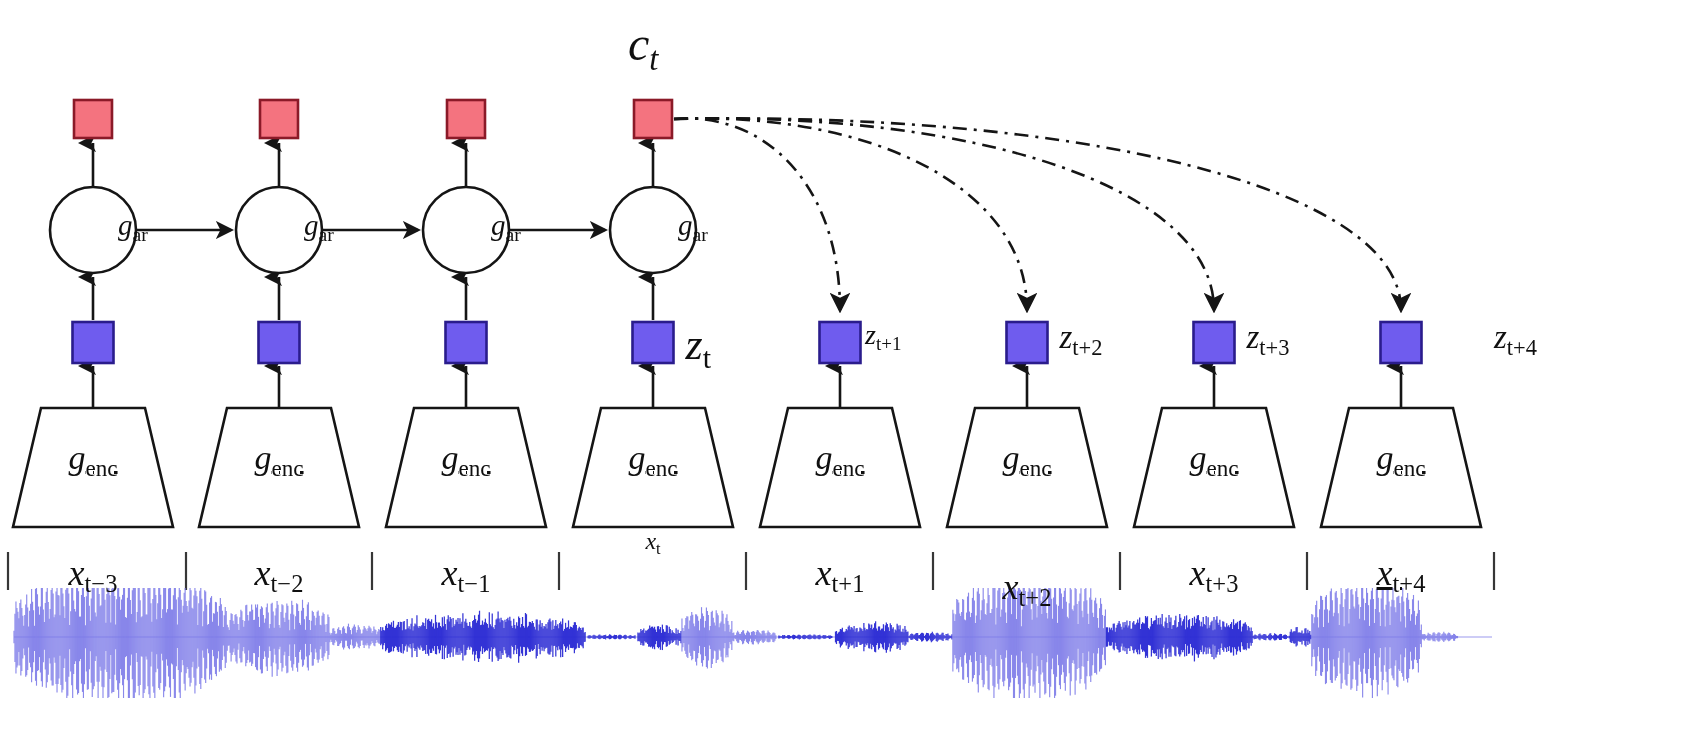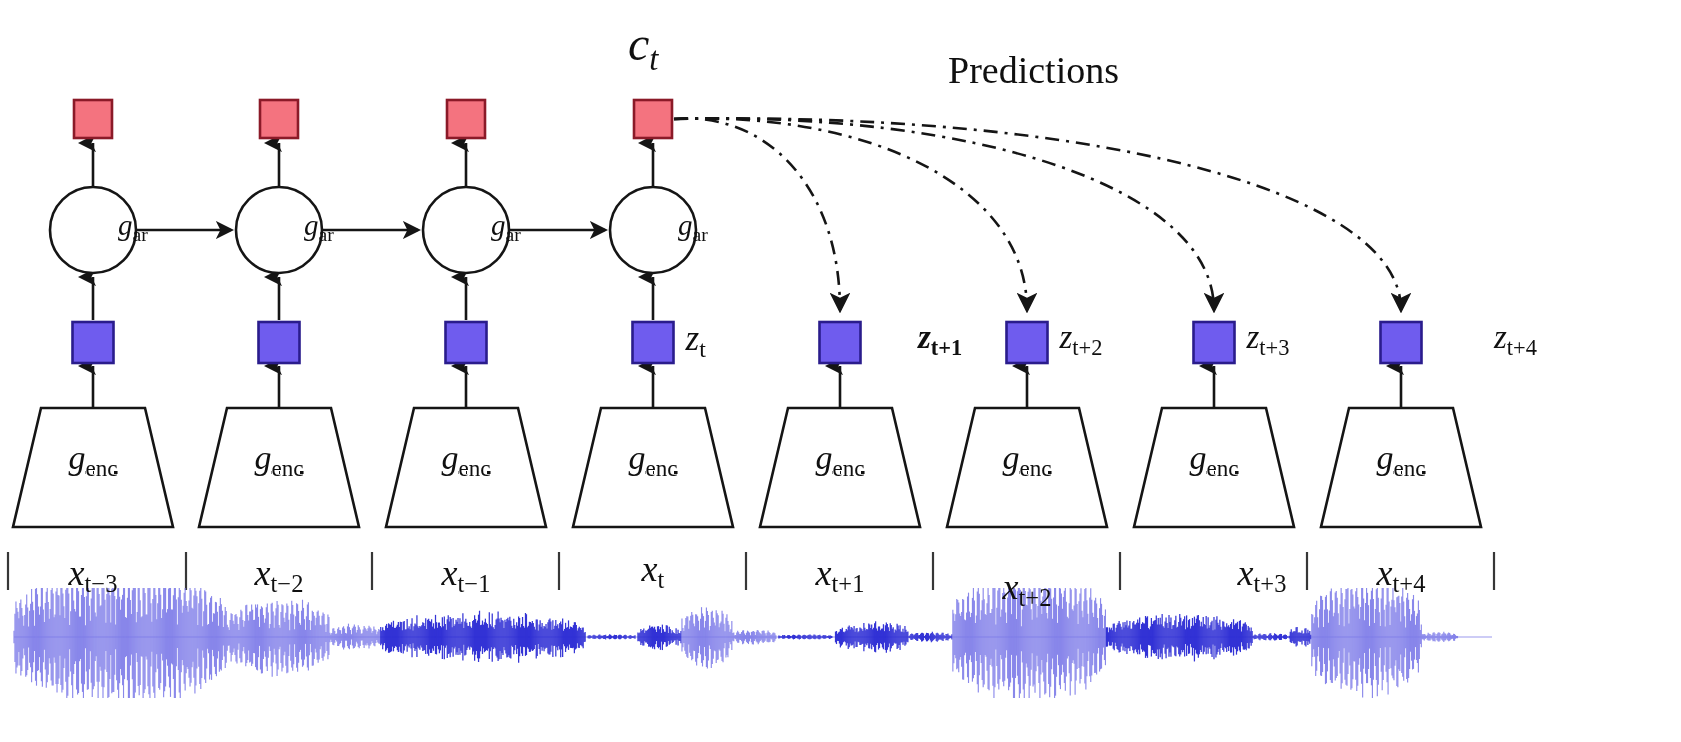--- a/index.html
+++ b/index.html
@@ -1587,43 +1587,42 @@
         <line x1="1453.594396264176" y1="633.8507138026944" x2="1453.594396264176" y2="640.6980967952834" stroke="#7B79E8" stroke-width="1.15" opacity="0.88"></line>
         <line x1="1454.572381587725" y1="633.9711254364722" x2="1454.572381587725" y2="640.8049763140025" stroke="#7B79E8" stroke-width="1.15" opacity="0.88"></line>
         <line x1="1455.5503669112743" y1="635.0833469348379" x2="1455.5503669112743" y2="638.8047666219761" stroke="#7B79E8" stroke-width="1.15" opacity="0.88"></line>
         <line x1="1456.5283522348234" y1="635.9803294045566" x2="1456.5283522348234" y2="638.1769624053883" stroke="#7B79E8" stroke-width="1.15" opacity="0.88"></line>
         <line x1="1457.5063375583723" y1="635.9644741267141" x2="1457.5063375583723" y2="638.2292711877009" stroke="#7B79E8" stroke-width="1.15" opacity="0.88"></line>
       </g>
   </svg>
 
   <div class="lbl math" id="ct-label"><span>c</span><span class="sub">t</span></div>
 
-  <div class="lbl" id="predictions-label">Predictions</div>
 
   <div id="overlay-labels">
       <div class="lbl genc-text" style="left: 93px; top: 439px; font-size: 34px; transform: translateX(-50%);"><span class="math">g</span><span class="subn">enc</span></div>
       <div class="lbl gar-text" style="left: 93px; top: 209px; font-size: 29px; transform: translateX(-50%);"><span class="math">g</span><span class="subn">ar</span></div>
       <div class="lbl x-label" style="left: 93px; top: 552px; font-size: 36px; transform: translateX(-50%);"><span class="math">x</span><span class="subn">t−3</span></div>
       <div class="lbl genc-text" style="left: 279px; top: 439px; font-size: 34px; transform: translateX(-50%);"><span class="math">g</span><span class="subn">enc</span></div>
       <div class="lbl gar-text" style="left: 279px; top: 209px; font-size: 29px; transform: translateX(-50%);"><span class="math">g</span><span class="subn">ar</span></div>
       <div class="lbl x-label" style="left: 279px; top: 552px; font-size: 36px; transform: translateX(-50%);"><span class="math">x</span><span class="subn">t−2</span></div>
       <div class="lbl genc-text" style="left: 466px; top: 439px; font-size: 34px; transform: translateX(-50%);"><span class="math">g</span><span class="subn">enc</span></div>
       <div class="lbl gar-text" style="left: 466px; top: 209px; font-size: 29px; transform: translateX(-50%);"><span class="math">g</span><span class="subn">ar</span></div>
       <div class="lbl x-label" style="left: 466px; top: 552px; font-size: 36px; transform: translateX(-50%);"><span class="math">x</span><span class="subn">t−1</span></div>
       <div class="lbl genc-text" style="left: 653px; top: 439px; font-size: 34px; transform: translateX(-50%);"><span class="math">g</span><span class="subn">enc</span></div>
-      <div class="lbl z-label" style="left: 685.5px; top: 319px; font-size: 35px; text-align: center;"><span class="math">z</span><span class="subn">t</span></div>
+      <div class="lbl z-label" style="left: 685.5px; top: 319px; font-size: 44px; text-align: center;"><span class="math">z</span><span class="subn">t</span></div>
       <div class="lbl gar-text" style="left: 653px; top: 209px; font-size: 29px; transform: translateX(-50%);"><span class="math">g</span><span class="subn">ar</span></div>
-      <div class="lbl x-label" style="left: 653px; top: 548px; font-size: 36px; transform: translateX(-50%);"><span class="math">x</span><span class="subn">t</span></div>
+      <div class="lbl x-label" style="left: 653px; top: 528px; font-size: 24px; transform: translateX(-50%);"><span class="math">x</span><span class="subn">t</span></div>
       <div class="lbl genc-text" style="left: 840px; top: 439px; font-size: 34px; transform: translateX(-50%);"><span class="math">g</span><span class="subn">enc</span></div>
-      <div class="lbl z-label" style="left: 918px; top: 319px; font-size: 33px; font-weight: bold;"><span class="math">z</span><span class="subn">t+1</span></div>
+      <div class="lbl z-label" style="left: 865px; top: 319px; font-size: 28px;"><span class="math">z</span><span class="subn">t+1</span></div>
       <div class="lbl x-label" style="left: 840px; top: 552px; font-size: 36px; transform: translateX(-50%);"><span class="math">x</span><span class="subn">t+1</span></div>
       <div class="lbl genc-text" style="left: 1027px; top: 439px; font-size: 34px; transform: translateX(-50%);"><span class="math">g</span><span class="subn">enc</span></div>
       <div class="lbl z-label" style="left: 1059.5px; top: 319px; font-size: 33px;"><span class="math">z</span><span class="subn">t+2</span></div>
       <div class="lbl x-label" style="left: 1027px; top: 552px; font-size: 36px; transform: translateX(-50%); margin-top: 14px;"><span class="math">x</span><span class="subn">t+2</span></div>
       <div class="lbl genc-text" style="left: 1214px; top: 439px; font-size: 34px; transform: translateX(-50%);"><span class="math">g</span><span class="subn">enc</span></div>
       <div class="lbl z-label" style="left: 1246.5px; top: 319px; font-size: 33px;"><span class="math">z</span><span class="subn">t+3</span></div>
-      <div class="lbl x-label" style="left: 1214px; top: 552px; font-size: 36px; transform: translateX(-50%); margin-left: 48px;"><span class="math">x</span><span class="subn">t+3</span></div>
+      <div class="lbl x-label" style="left: 1214px; top: 552px; font-size: 36px; transform: translateX(-50%);"><span class="math">x</span><span class="subn">t+3</span></div>
       <div class="lbl genc-text" style="left: 1401px; top: 439px; font-size: 34px; transform: translateX(-50%);"><span class="math">g</span><span class="subn">enc</span></div>
       <div class="lbl z-label" style="left: 1494px; top: 319px; font-size: 33px;"><span class="math">z</span><span class="subn">t+4</span></div>
-      <div class="lbl x-label" style="left: 1401px; top: 552px; font-size: 36px; transform: translateX(-50%);"><span class="math">x</span><span class="subn">t+4</span></div>
+      <div class="lbl x-label" style="left: 1401px; top: 552px; font-size: 36px; transform: translateX(-50%); text-decoration: underline;"><span class="math">x</span><span class="subn">t+4</span></div>
     </div>
 
 </div>
 
 </body></html>

